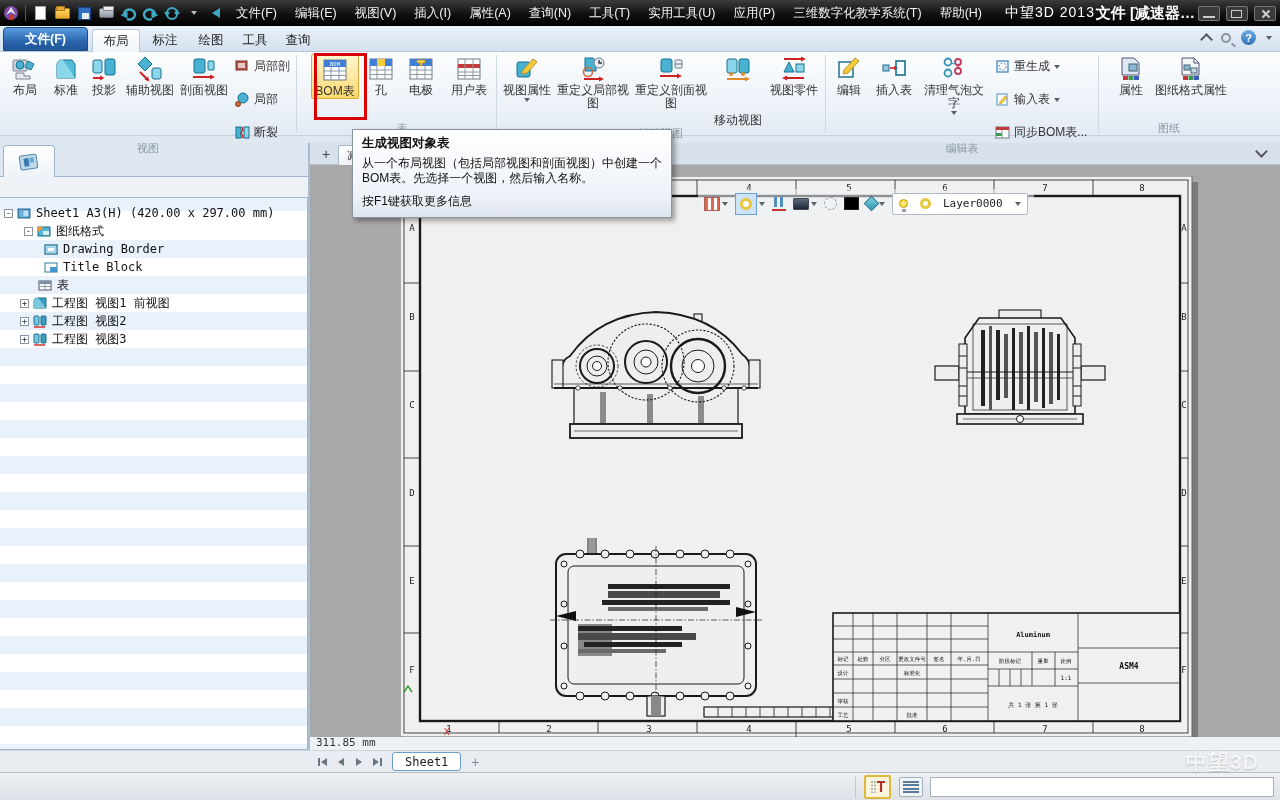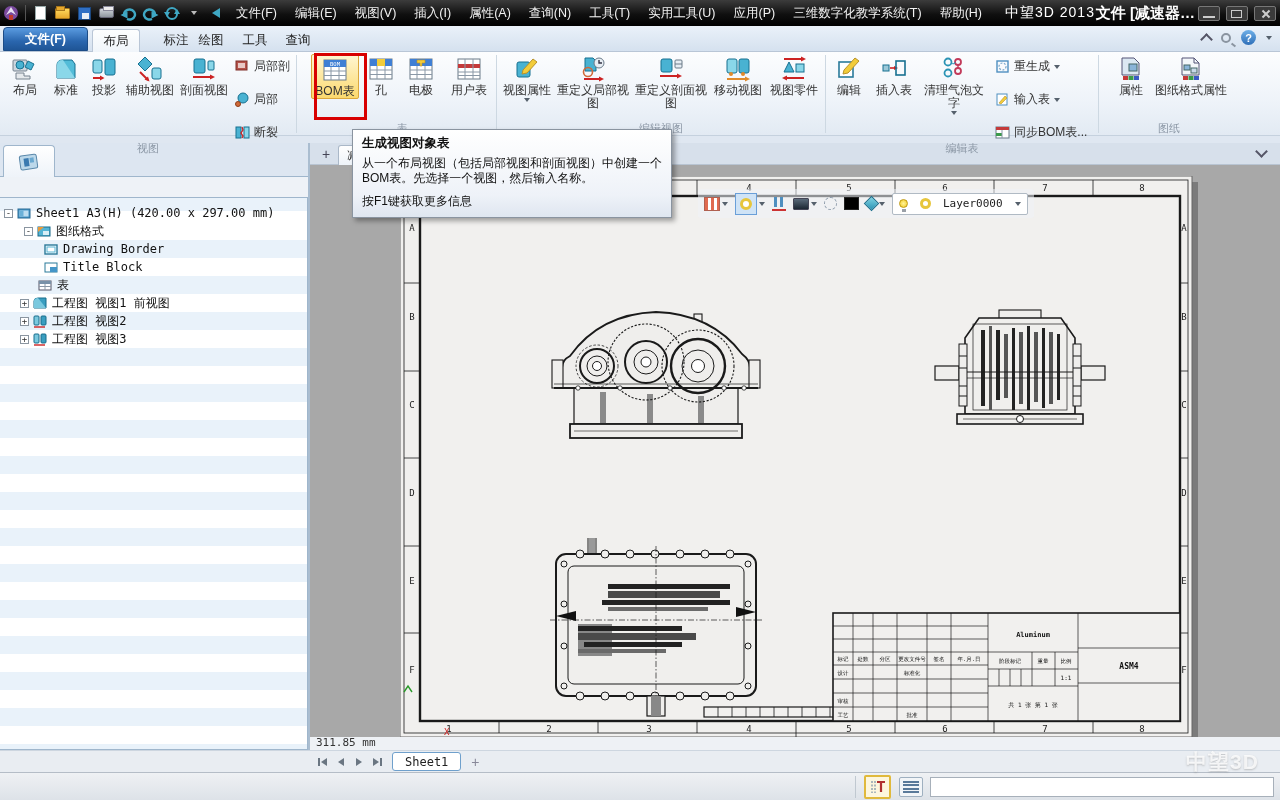--- a/index.html
+++ b/index.html
@@ -202,21 +202,21 @@
   <span id="app-title">中望3D  2013</span>
   <span id="doc-label">文件 [减速器…</span>
   <span class="winbtn min"></span>
   <span class="winbtn res"></span>
   <span class="winbtn cls" style="margin-right:4px;"></span>
 </div>
 
 <div id="ribbon-tabs">
   <div id="file-tab">文件(F)</div>
   <div class="rtab active" style="left:92px;width:48px;">布局</div>
-  <div class="rtab" style="left:154px;width:44px;">标注</div>
+  <div class="rtab" style="left:143px;width:44px;">标注</div>
   <div class="rtab" style="left:190px;width:42px;">绘图</div>
   <div class="rtab" style="left:235px;width:40px;">工具</div>
   <div class="rtab" style="left:278px;width:40px;">查询</div>
   <div id="rt-icons">
     <span class="chev-up"></span>
     <span class="mini-search"></span>
     <span class="help-circ">?</span>
     <span class="caret"></span>
   </div>
 </div>
@@ -376,21 +376,21 @@
       <div class="rbtn" style="width:78px;">
         <svg class="icon26" viewBox="0 0 26 26">
             <rect x="3" y="3" width="11" height="13" rx="2" fill="#49b2d2" stroke="#177090"></rect>
             <rect x="17" y="4" width="7" height="8" rx="1" fill="#e8eef4" stroke="#6a7a88"></rect>
             <line x1="17" y1="8" x2="24" y2="8" stroke="#6a7a88"></line>
             <line x1="2" y1="20" x2="20" y2="20" stroke="#c22" stroke-width="2"></line>
             <polygon points="24,20 19,17.5 19,22.5" fill="#c22"></polygon>
           </svg>
         <span>重定义剖面视图</span>
       </div>
-      <div class="rbtn" style="width:56px;">
+      <div class="rbtn" style="width:56px;gap:30px;">
         <svg class="icon26" viewBox="0 0 26 26">
             <rect x="2" y="3" width="10" height="14" rx="2" fill="#8ad7e9" stroke="#177090"></rect>
             <rect x="14" y="3" width="10" height="14" rx="2" fill="#49b2d2" stroke="#177090"></rect>
             <circle cx="6" cy="18" r="2" fill="#e08a2a"></circle>
             <circle cx="18" cy="18" r="2" fill="#e08a2a"></circle>
             <line x1="2" y1="23" x2="21" y2="23" stroke="#e08a2a" stroke-width="2"></line>
             <polygon points="25,23 20,20.5 20,25.5" fill="#e08a2a"></polygon>
           </svg>
         <span>移动视图</span>
       </div>

